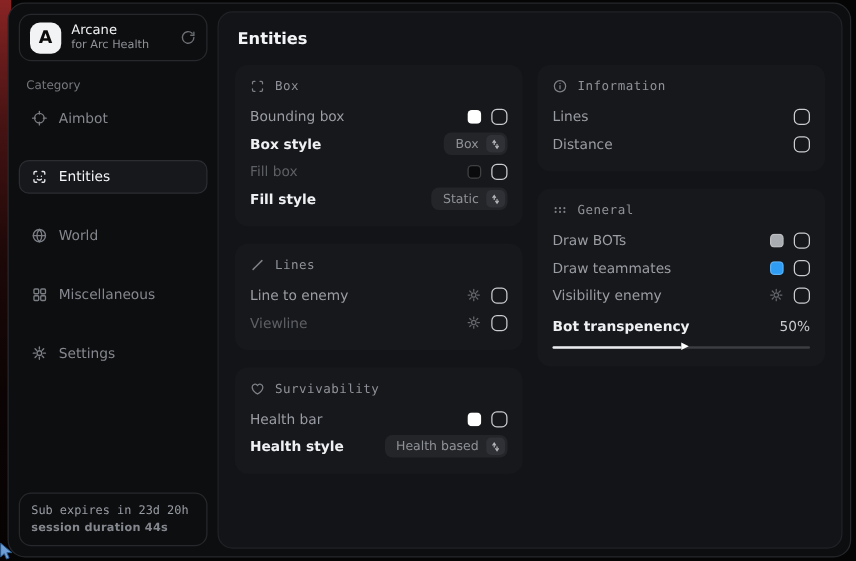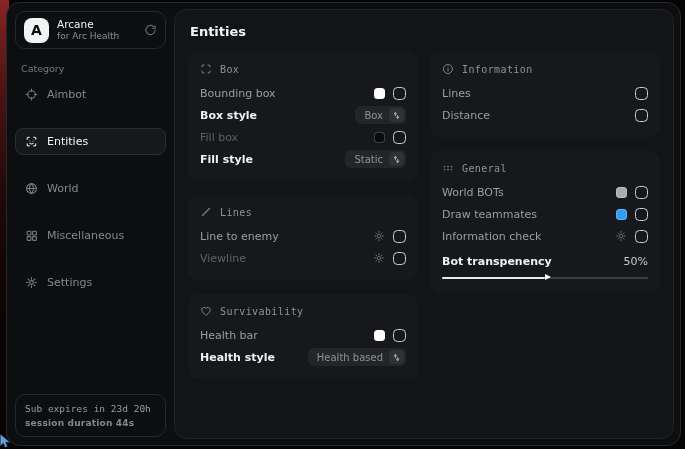--- a/index.html
+++ b/index.html
@@ -355,35 +355,35 @@
                   <circle cx="12" cy="9" r="1.7"></circle>
                   <circle cx="19" cy="9" r="1.7"></circle>
                 <circle cx="5" cy="15" r="1.7"></circle>
                   <circle cx="12" cy="15" r="1.7"></circle>
                   <circle cx="19" cy="15" r="1.7"></circle>
               </svg>
             </span>
             <span class="p-title">General</span>
           </div>
           <div class="row">
-            <span class="row-label">World BOTs</span>
+            <span class="row-label">Draw BOTs</span>
             <span class="ctl">
               <span class="swatch" style="background: rgb(169, 172, 176);"></span>
               <span class="checkbox"></span>
             </span>
           </div>
           <div class="row">
             <span class="row-label">Draw teammates</span>
             <span class="ctl">
               <span class="swatch" style="background: rgb(47, 157, 244);"></span>
               <span class="checkbox"></span>
             </span>
           </div>
           <div class="row">
-            <span class="row-label">Information check</span>
+            <span class="row-label">Visibility enemy</span>
             <span class="ctl">
               <span class="gear-btn">
                 <svg width="12" height="12" viewBox="0 0 24 24" fill="none" stroke="currentColor" stroke-width="2" stroke-linecap="round">
                   <circle cx="12" cy="12" r="3.5"></circle>
                   <path d="M12 3v3M12 18v3M3 12h3M18 12h3M5.6 5.6l2.2 2.2M16.2 16.2l2.2 2.2M5.6 18.4l2.2-2.2M16.2 7.8l2.2-2.2"></path>
                 </svg>
               </span>
               <span class="checkbox"></span>
             </span>
           </div>

